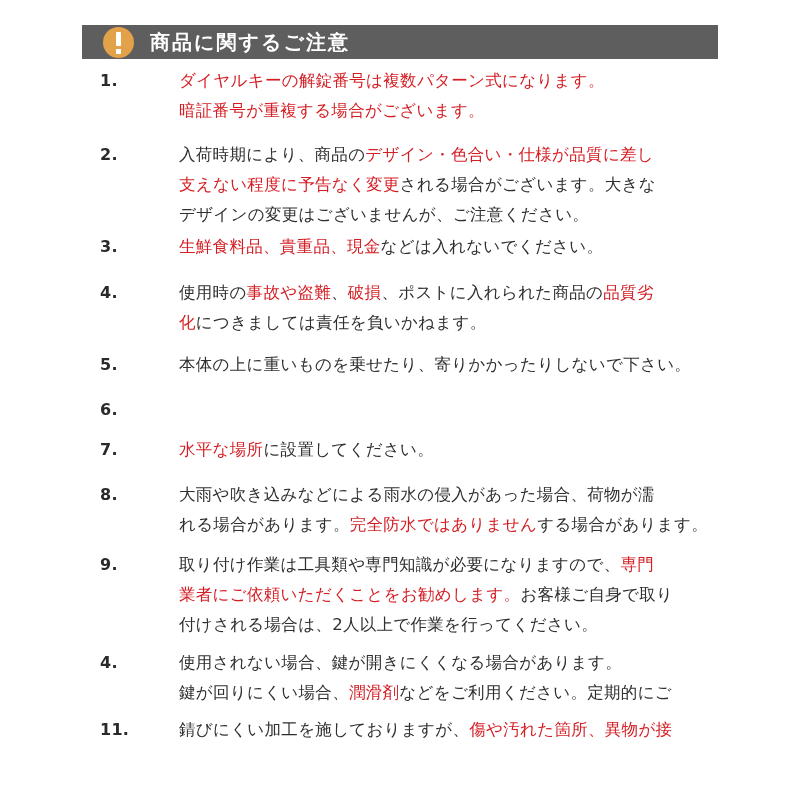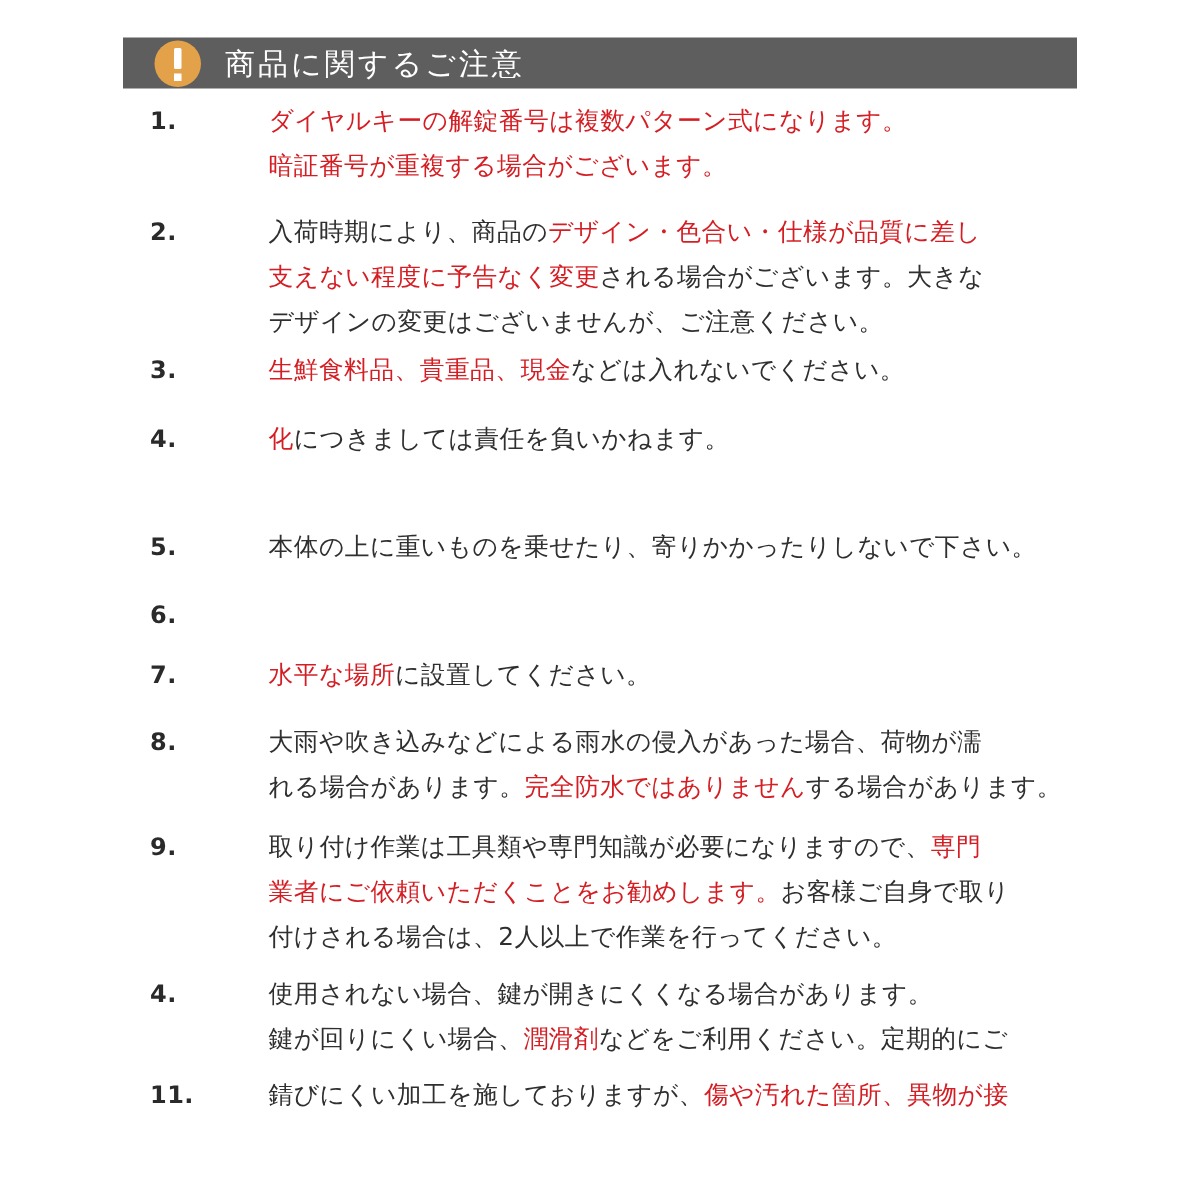--- a/index.html
+++ b/index.html
@@ -10,21 +10,21 @@
     background: #5e5e5e;
   }
   .warn-icon {
     position: absolute; left: 103px; top: 27px; width: 31px; height: 31px;
     border-radius: 50%; background: #e3a24a;
   }
   .warn-icon .bar { position: absolute; left: 13px; top: 5px; width: 5px; height: 14px; background: #fff; border-radius: 1px; }
   .warn-icon .dot { position: absolute; left: 13px; top: 22px; width: 5px; height: 5px; background: #fff; }
   .header-title {
     position: absolute; left: 150px; top: 26px; height: 32px; line-height: 32px;
-    color: #ffffff; font-size: 20px; letter-spacing: 2px; font-weight: normal;
+    color: #ffffff; font-size: 20px; letter-spacing: 2px; font-weight: bold;
   }
   .list { position: absolute; left: 100px; top: 66px; width: 620px; }
   .item { position: relative; padding-left: 35px; font-size: 16.5px; line-height: 30px; letter-spacing: 0.3px; }
   .num { position: absolute; left: 0; top: 0; font-weight: bold; color: #2a2a2a; font-size: 16px; }
   .red { color: #d41e24; }
   .line { display: block; white-space: nowrap; margin-left: 44px; }
 </style>
 </head>
 <body>
 
@@ -46,20 +46,21 @@
       <span class="line"><span>入荷時期により、商品の</span><span class="red">デザイン・色合い・仕様が品質に差し</span></span>
       <span class="line"><span class="red">支えない程度に予告なく変更</span><span>される場合がございます。大きな</span></span>
       <span class="line"><span>デザインの変更はございませんが、ご注意ください。</span></span>
     </div>
     <div class="item" style="position: absolute; top: 232px; left: 0px;">
       <span class="num">3.</span>
       <span class="line"><span class="red">生鮮食料品、貴重品、現金</span><span>などは入れないでください。</span></span>
     </div>
     <div class="item" style="position: absolute; top: 278px; left: 0px;">
       <span class="num">4.</span>
+      <span class="line"><span>使用時の</span><span class="red">事故や盗難</span><span>、</span><span class="red">破損</span><span>、ポストに入れられた商品の</span><span class="red">品質劣</span></span>
       <span class="line"><span class="red">化</span><span>につきましては責任を負いかねます。</span></span>
     </div>
     <div class="item" style="position: absolute; top: 350px; left: 0px;">
       <span class="num">5.</span>
       <span class="line"><span>本体の上に重いものを乗せたり、寄りかかったりしないで下さい。</span></span>
     </div>
     <div class="item" style="position: absolute; top: 395px; left: 0px;">
       <span class="num">6.</span>
     </div>
     <div class="item" style="position: absolute; top: 435px; left: 0px;">

